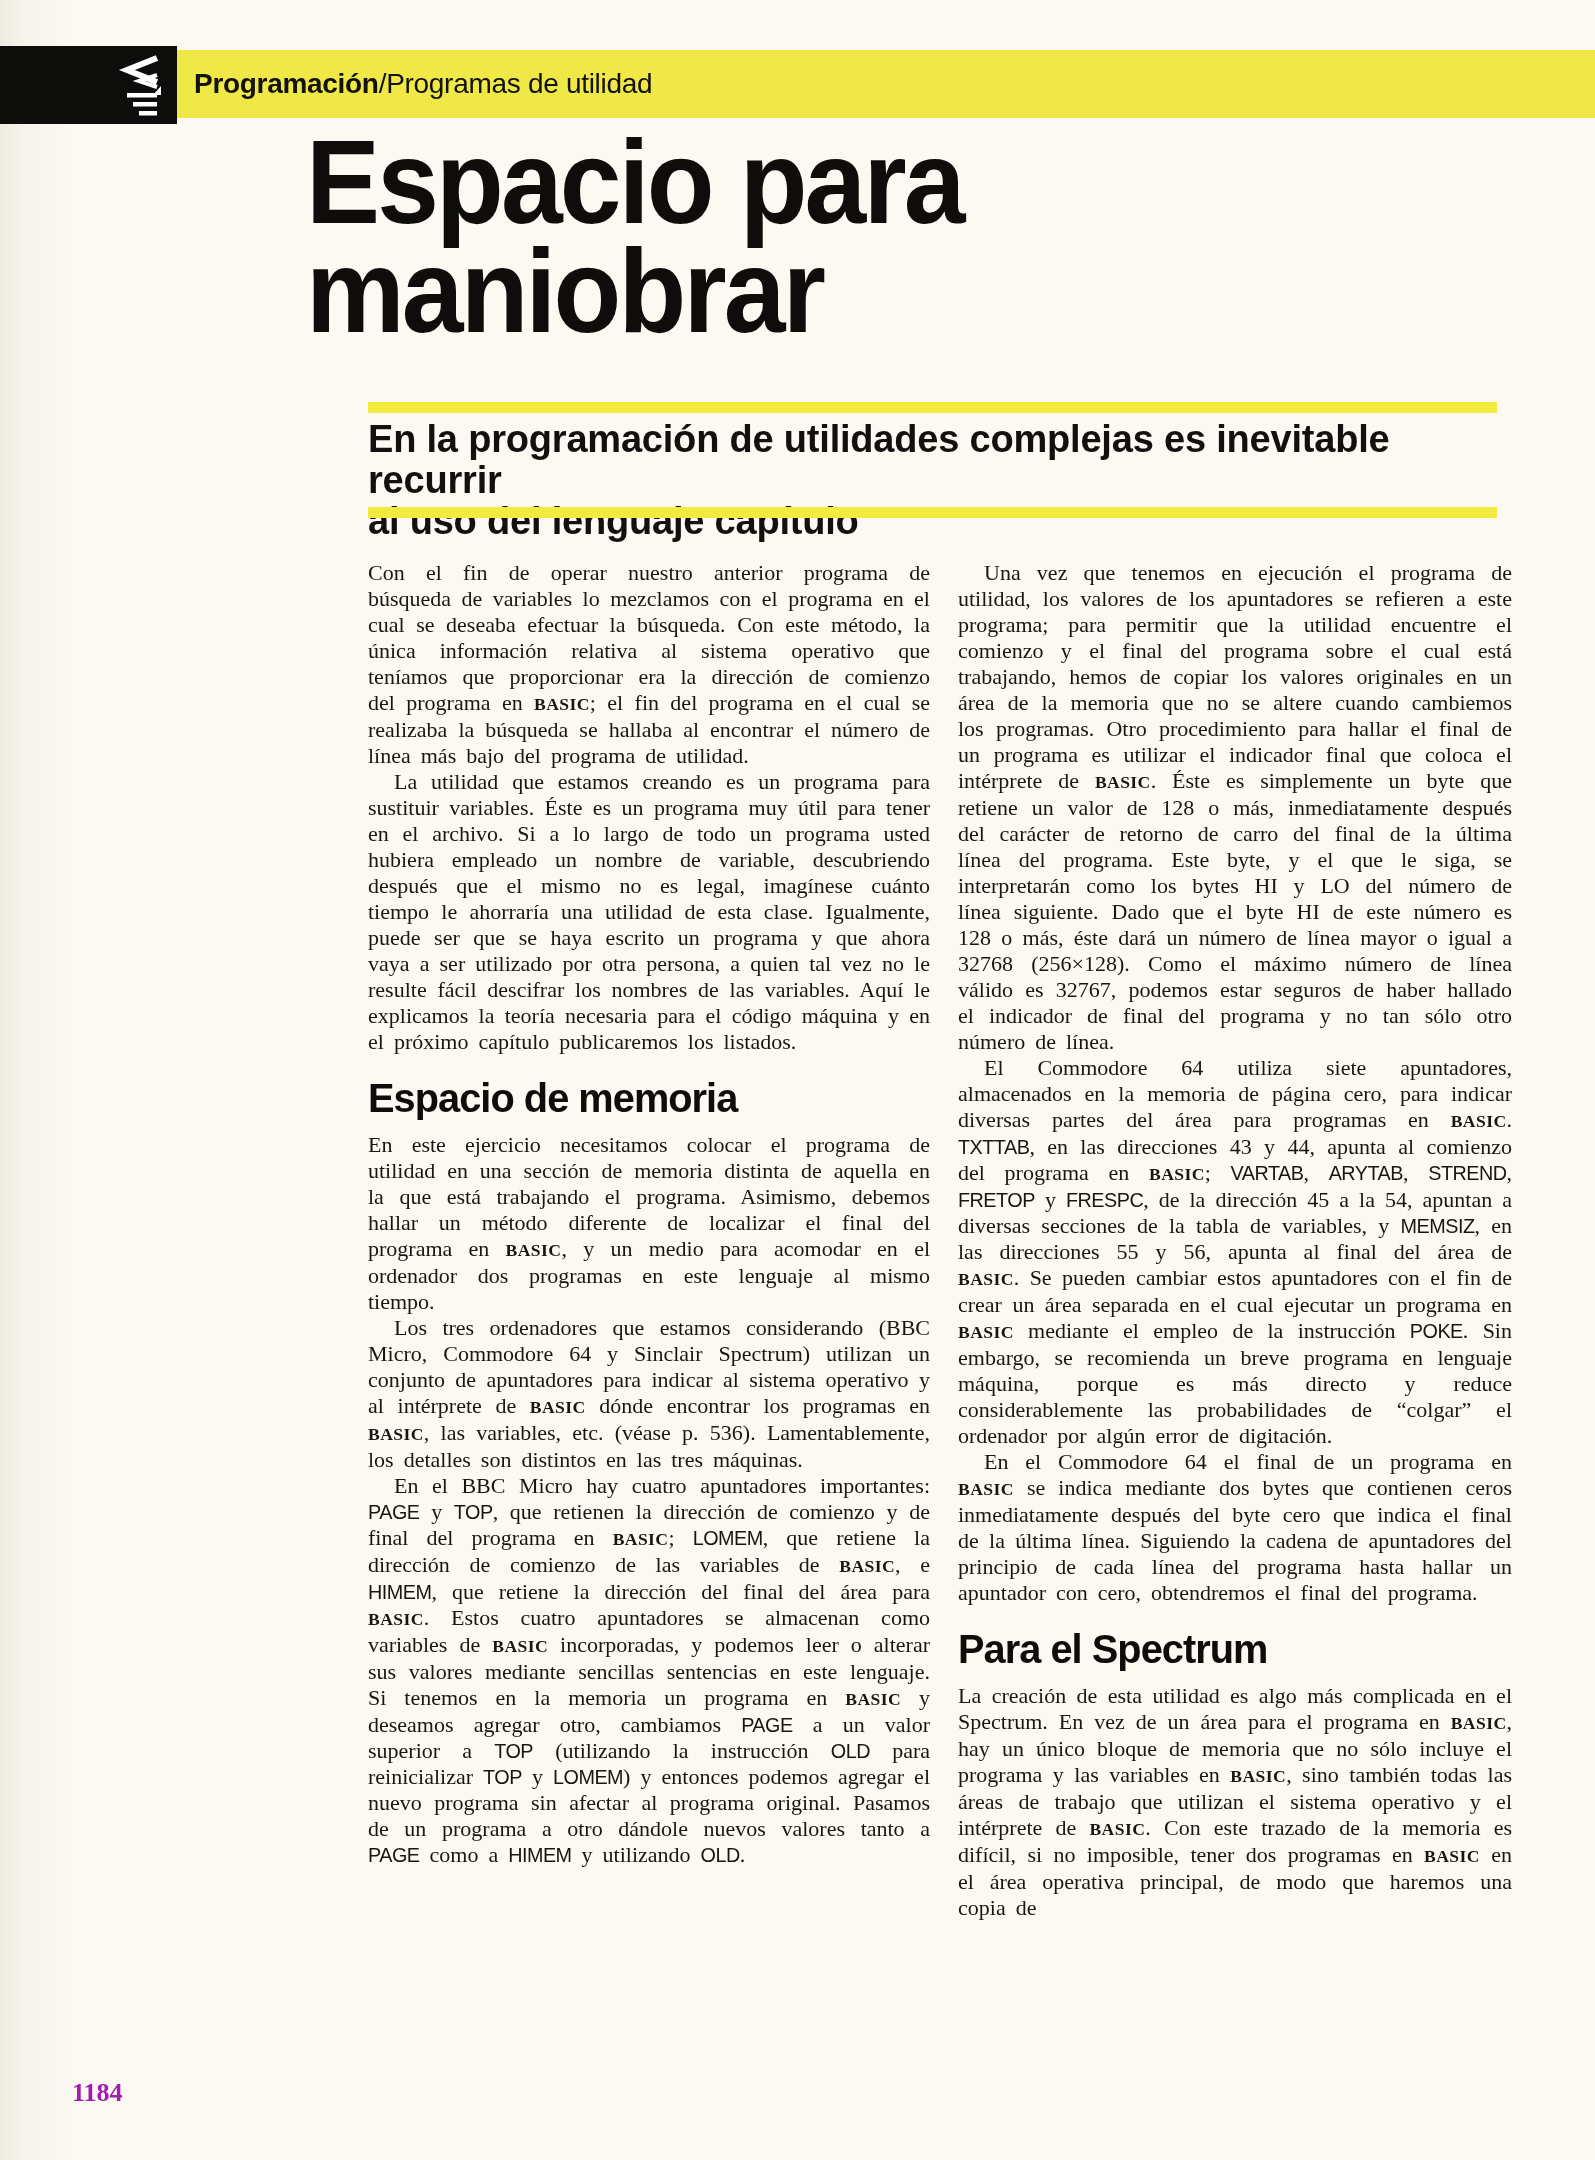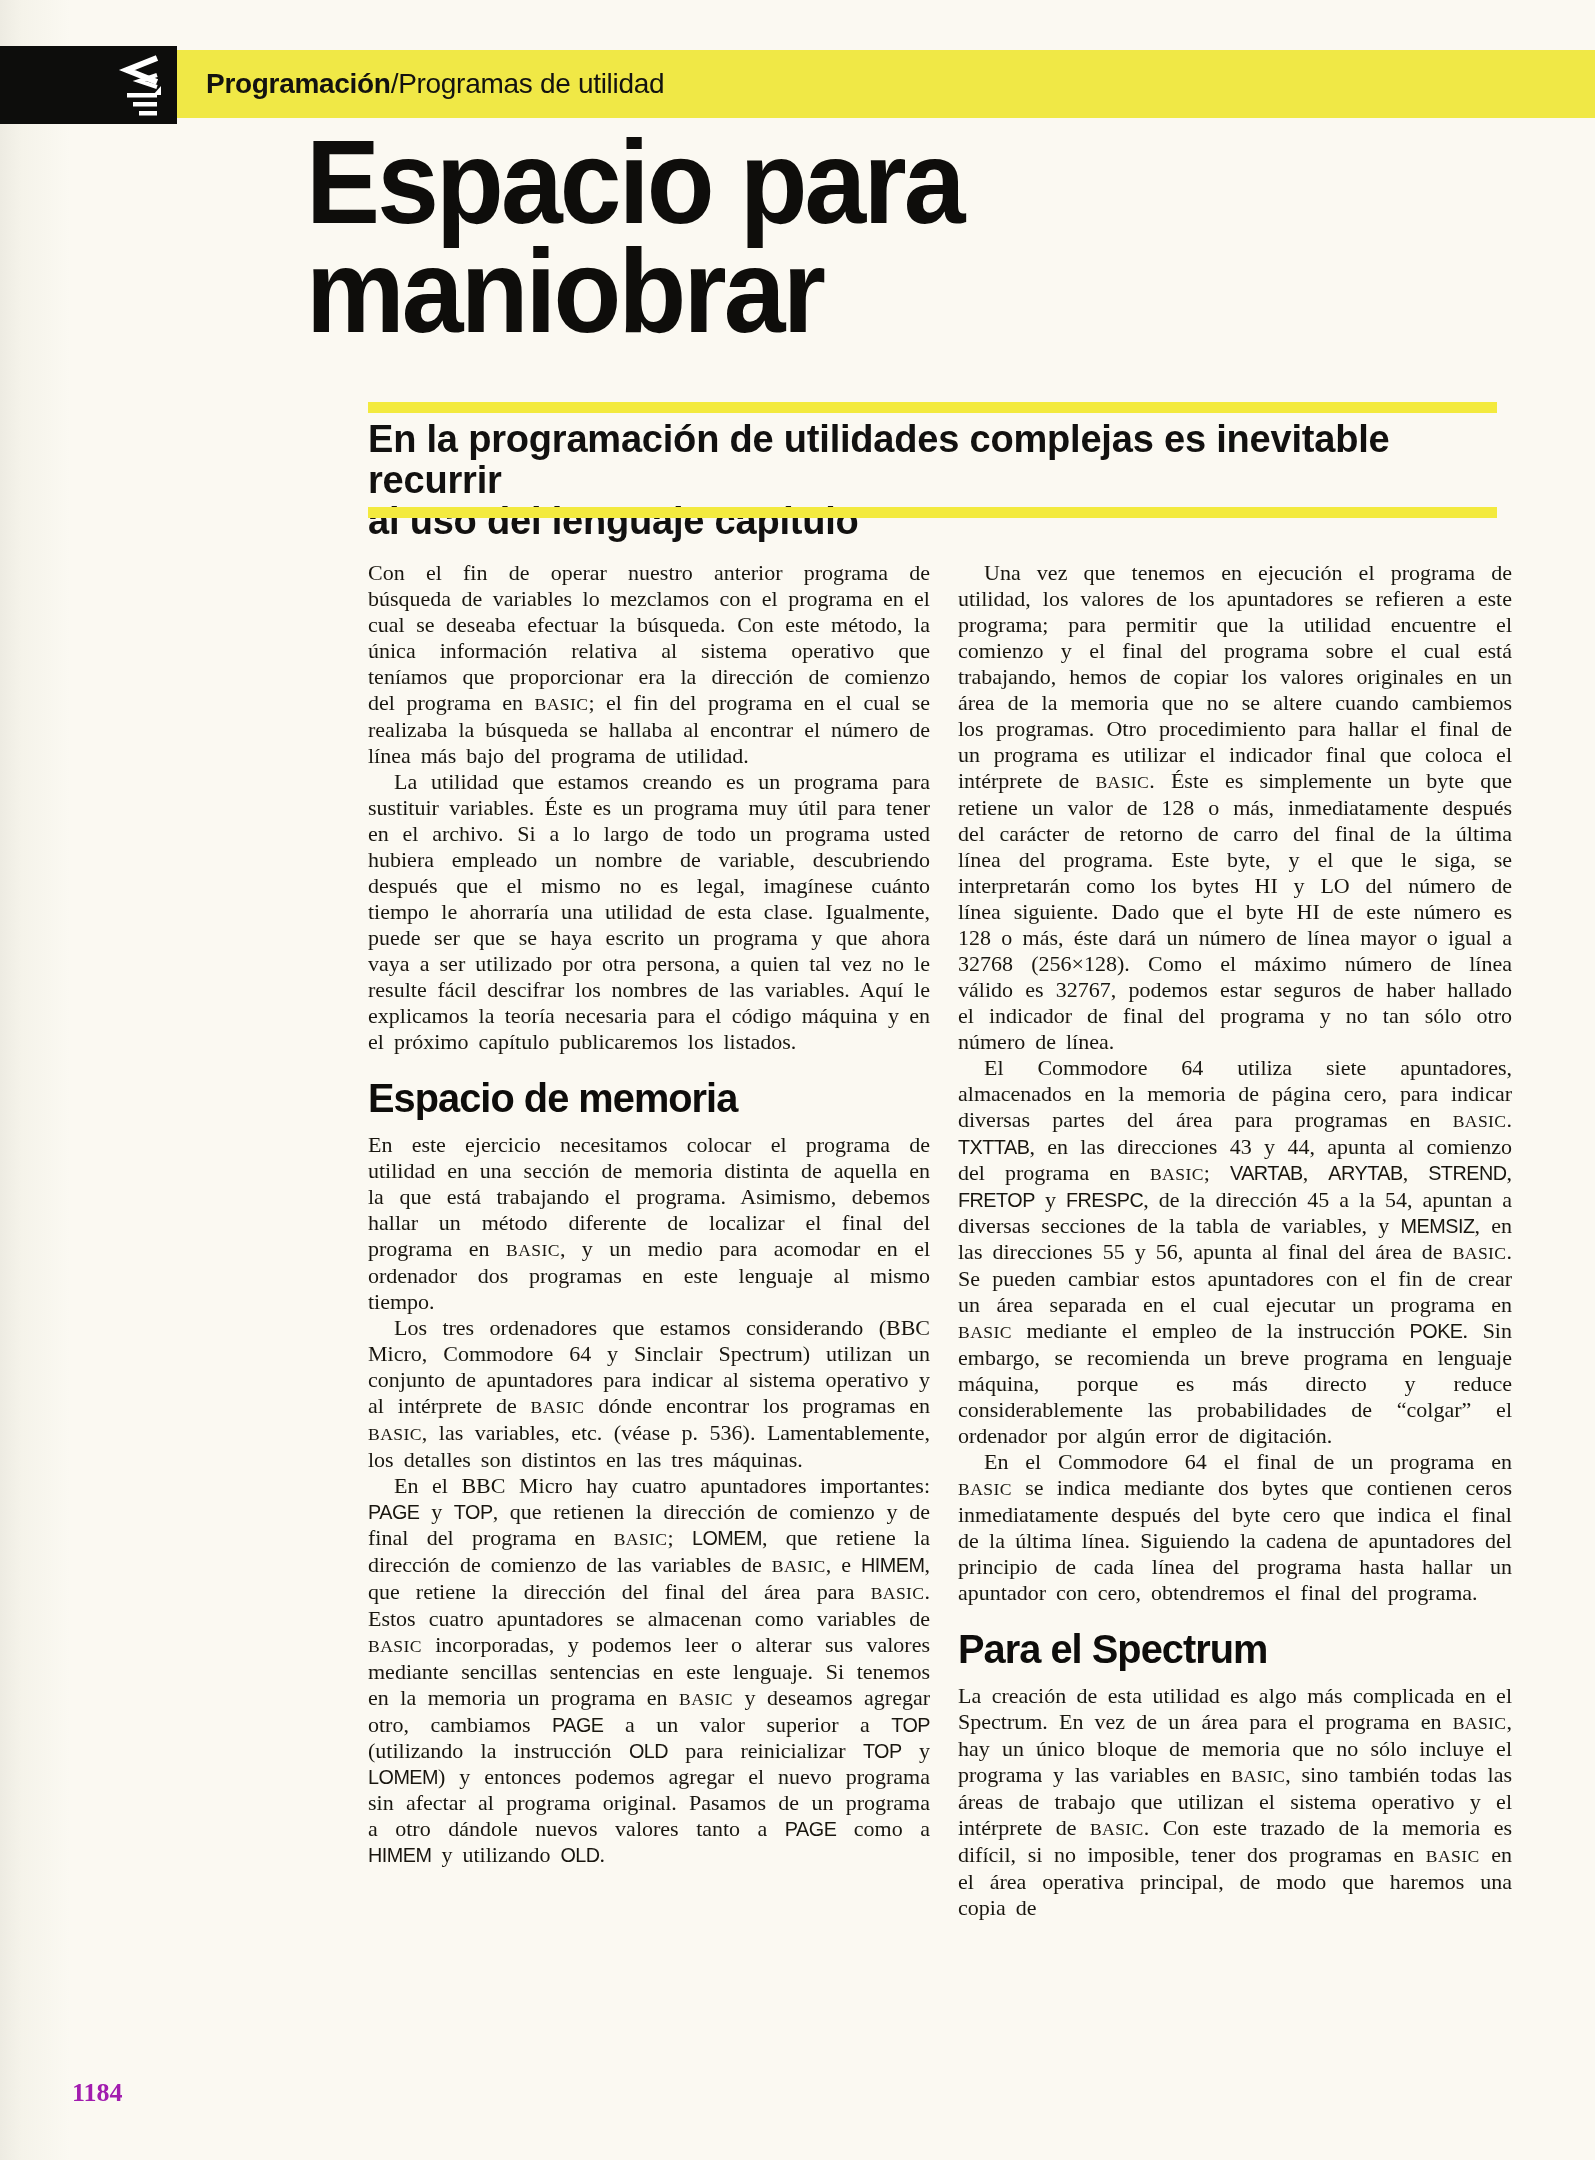--- a/index.html
+++ b/index.html
@@ -9,21 +9,21 @@
     font-family:"Liberation Serif",serif;
     position:relative;overflow:hidden;
     -webkit-font-smoothing:antialiased;
   }
   .page{position:absolute;inset:0;}
 
   
   .band{position:absolute;left:0;top:50px;width:1595px;height:68px;}
   .logo-box{position:absolute;left:0;top:46px;width:177px;height:78px;background:#0d0d0c;}
   .logo-box svg{position:absolute;right:14px;top:7px;}
-  .kicker{position:absolute;left:206px;top:66px;font-family:"Liberation Sans",sans-serif;
+  .kicker{position:absolute;left:194px;top:66px;font-family:"Liberation Sans",sans-serif;
     font-size:28px;line-height:36px;color:#131210;letter-spacing:-0.3px;white-space:nowrap;}
   .kicker .b{font-weight:bold;}
 
   
   .title{position:absolute;left:306px;top:128px;margin:0;color:#0e0d0b;
     font-family:"Liberation Sans",sans-serif;font-weight:bold;
     font-size:118px;line-height:109px;letter-spacing:-3px;
     transform:scaleX(.94);transform-origin:left top;}
   .title .tline{display:block;}
 
@@ -40,21 +40,21 @@
     display:flex;gap:28px;color:#19160f;}
   .col{font-size:22px;line-height:26px;text-align:justify;}
   .col-left{width:562px;}
   .col-right{width:554px;}
   .col p{margin:0;word-spacing:4.5px;}
   .col p.indent{text-indent:26px;}
   .col h2{font-family:"Liberation Sans",sans-serif;font-weight:bold;color:#0e0d0b;
     font-size:41px;line-height:45px;letter-spacing:-1px;margin:21px 0 11px;text-align:left;
     transform:scaleX(.97);transform-origin:left top;}
   .kw{font-family:Liberation Sans, sans-serif;font-size:0.9em;letter-spacing:-0.5px;word-spacing:0;}
-  .sc{font-size:0.8em;letter-spacing:0.4px;}
+  .sc{font-size:0.8em;letter-spacing:0.4px;font-weight:bold;}
 
   .folio{position:absolute;left:72px;top:2078px;font-family:"Liberation Serif",serif;
     font-weight:bold;font-size:26px;color:#a21caf;}
 </style>
 </head>
 <body>
 
 <div class="page">
 
   <div class="band" style="background: rgb(240, 232, 70);"></div>

